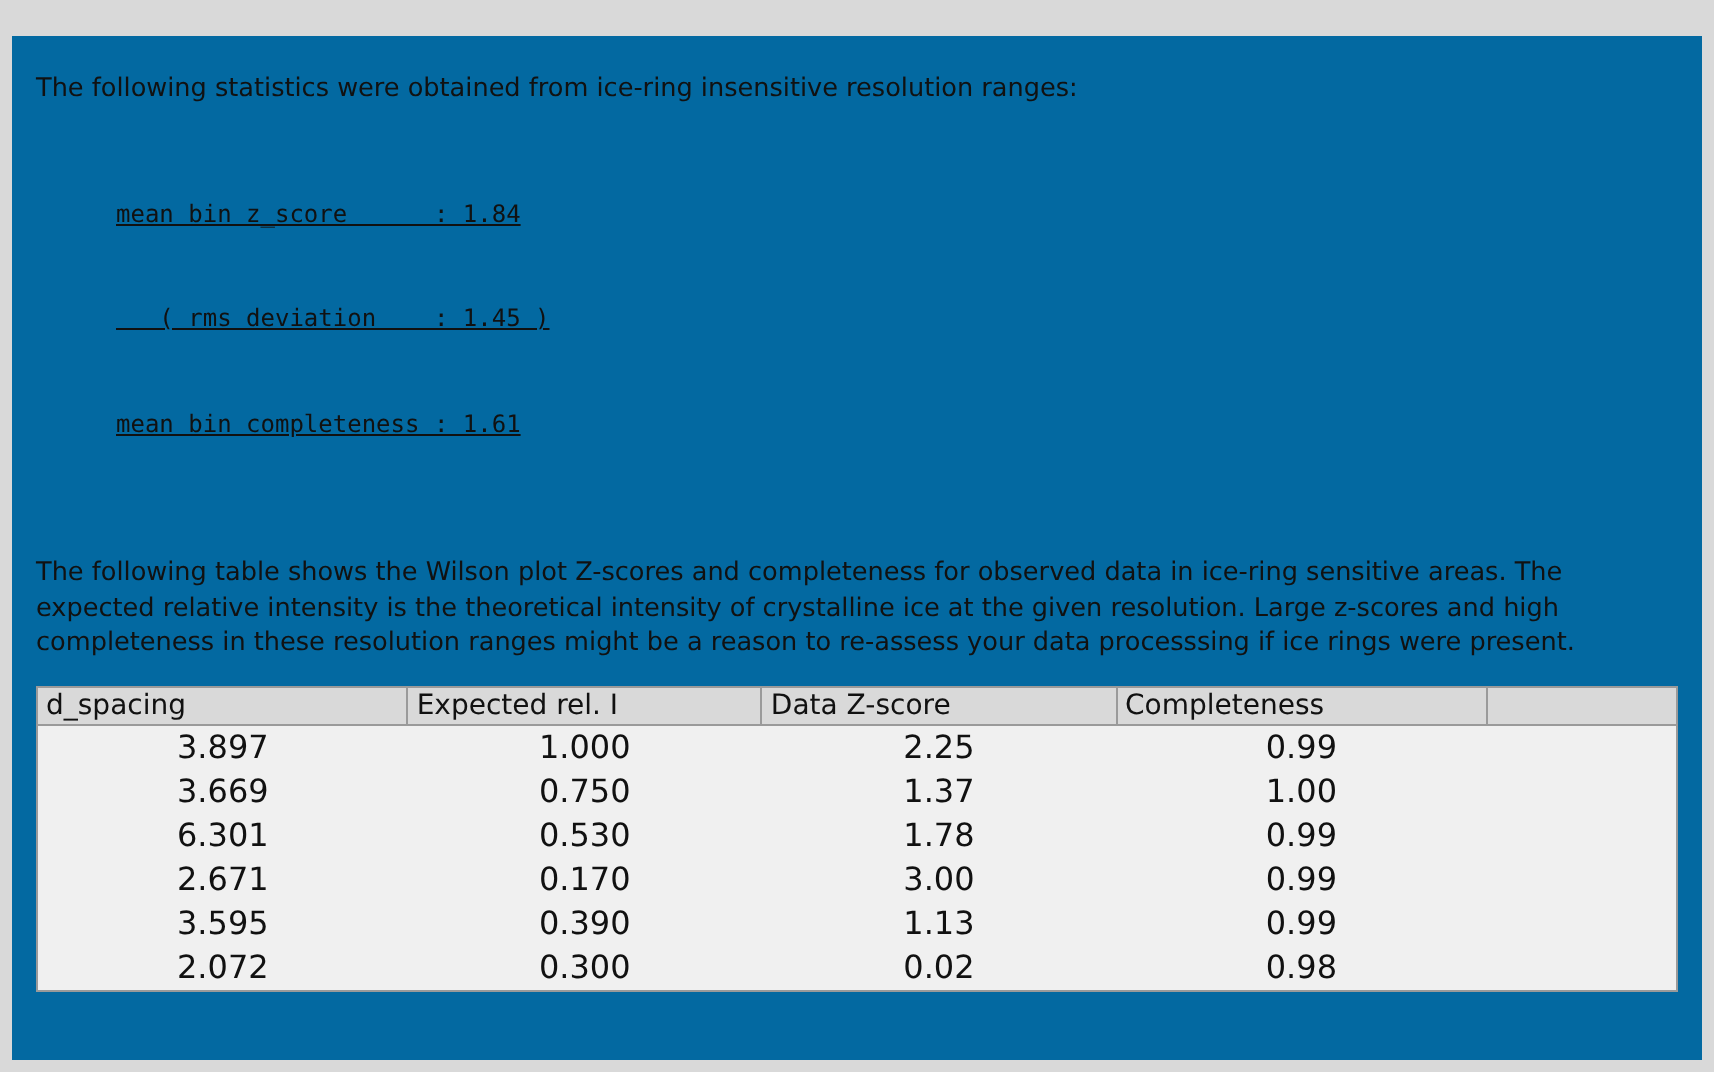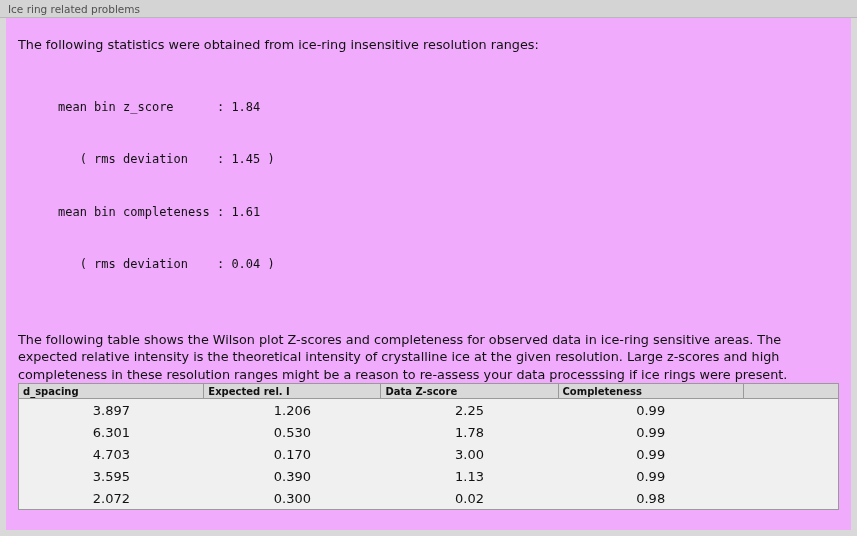--- a/index.html
+++ b/index.html
@@ -33,21 +33,21 @@
     font-size: 10.5px;
     color: #505050;
     font-family: "DejaVu Sans", sans-serif;
   }
   .panel {
     position: absolute;
     top: 18px;
     left: 6px;
     right: 6px;
     bottom: 6px;
-    background: #f0abfc;
+    background: #0369a1;
     box-sizing: border-box;
     padding: 10px 12px 0 12px;
   }
   .para {
     font-size: 12.8px;
     color: #111111;
     font-family: "DejaVu Sans", sans-serif;
     line-height: 17.5px;
     margin: 0;
   }
@@ -58,50 +58,51 @@
   .stats {
     font-family: "DejaVu Sans Mono", monospace;
     font-size: 12px;
     color: #111111;
     line-height: 17.5px;
     margin: 0 0 0 40px;
     white-space: pre;
   }
   .stats-row {
     display: block;
+    text-decoration: underline;
   }
   .block-para {
     margin-top: 22px;
-    margin-bottom: 0;
+    margin-bottom: 12px;
   }
   table.icetable {
     width: 100%;
     border-collapse: collapse;
     background: #f0f0f0;
     border: 1px solid #9a9a9a;
     table-layout: fixed;
   }
   table.icetable thead th {
     background: #d9d9d9;
     border-right: 1px solid #9a9a9a;
     border-bottom: 1px solid #9a9a9a;
-    font-weight: bold;
-    font-size: 10px;
+    font-weight: normal;
+    font-size: 14px;
     color: #111111;
     text-align: left;
     padding: 1px 4px;
     font-family: "DejaVu Sans", sans-serif;
     height: 15px;
     box-sizing: border-box;
   }
   table.icetable thead th:last-child {
     border-right: none;
   }
   table.icetable tbody td {
-    font-size: 13px;
+    font-size: 16px;
     color: #111111;
     text-align: center;
     padding: 1px 0;
     font-family: "DejaVu Sans", sans-serif;
     height: 20px;
     background: #f0f0f0;
   }
   table.icetable tbody td.spacer {
     background: #f0f0f0;
   }
@@ -109,33 +110,29 @@
   .col-b { width: 21.6%; }
   .col-c { width: 21.6%; }
   .col-d { width: 22.6%; }
   .col-e { width: 11.6%; }
 </style>
 </head>
 <body>
 
 <div id="root">
 
-  <div class="titlebar">
-    <span class="titlebar-text">Ice ring related problems</span>
-  </div>
 
   <div class="panel">
 
     <p class="para intro">The following statistics were obtained from ice-ring insensitive resolution ranges:</p>
 
     <div class="stats">
       <span class="stats-row"><span>mean bin z_score      : 1.84</span></span>
       <span class="stats-row"><span>   ( rms deviation    : 1.45 )</span></span>
       <span class="stats-row"><span>mean bin completeness : 1.61</span></span>
-      <span class="stats-row"><span>   ( rms deviation    : 0.04 )</span></span>
     </div>
 
     <p class="para block-para">The following table shows the Wilson plot Z-scores and completeness for observed data in ice-ring sensitive areas. The expected relative intensity is the theoretical intensity of crystalline ice at the given resolution. Large z-scores and high completeness in these resolution ranges might be a reason to re-assess your data processsing if ice rings were present.</p>
 
     <table class="icetable">
       <colgroup>
         <col class="col-a">
           <col class="col-b">
           <col class="col-c">
           <col class="col-d">
@@ -146,34 +143,41 @@
           <th>d_spacing</th>
           <th>Expected rel. I</th>
           <th>Data Z-score</th>
           <th>Completeness</th>
           <th></th>
         </tr>
       </thead>
       <tbody>
           <tr>
             <td>3.897</td>
-            <td>1.206</td>
+            <td>1.000</td>
             <td>2.25</td>
             <td>0.99</td>
+            <td class="spacer"></td>
+          </tr>
+          <tr>
+            <td>3.669</td>
+            <td>0.750</td>
+            <td>1.37</td>
+            <td>1.00</td>
             <td class="spacer"></td>
           </tr>
           <tr>
             <td>6.301</td>
             <td>0.530</td>
             <td>1.78</td>
             <td>0.99</td>
             <td class="spacer"></td>
           </tr>
           <tr>
-            <td>4.703</td>
+            <td>2.671</td>
             <td>0.170</td>
             <td>3.00</td>
             <td>0.99</td>
             <td class="spacer"></td>
           </tr>
           <tr>
             <td>3.595</td>
             <td>0.390</td>
             <td>1.13</td>
             <td>0.99</td>

